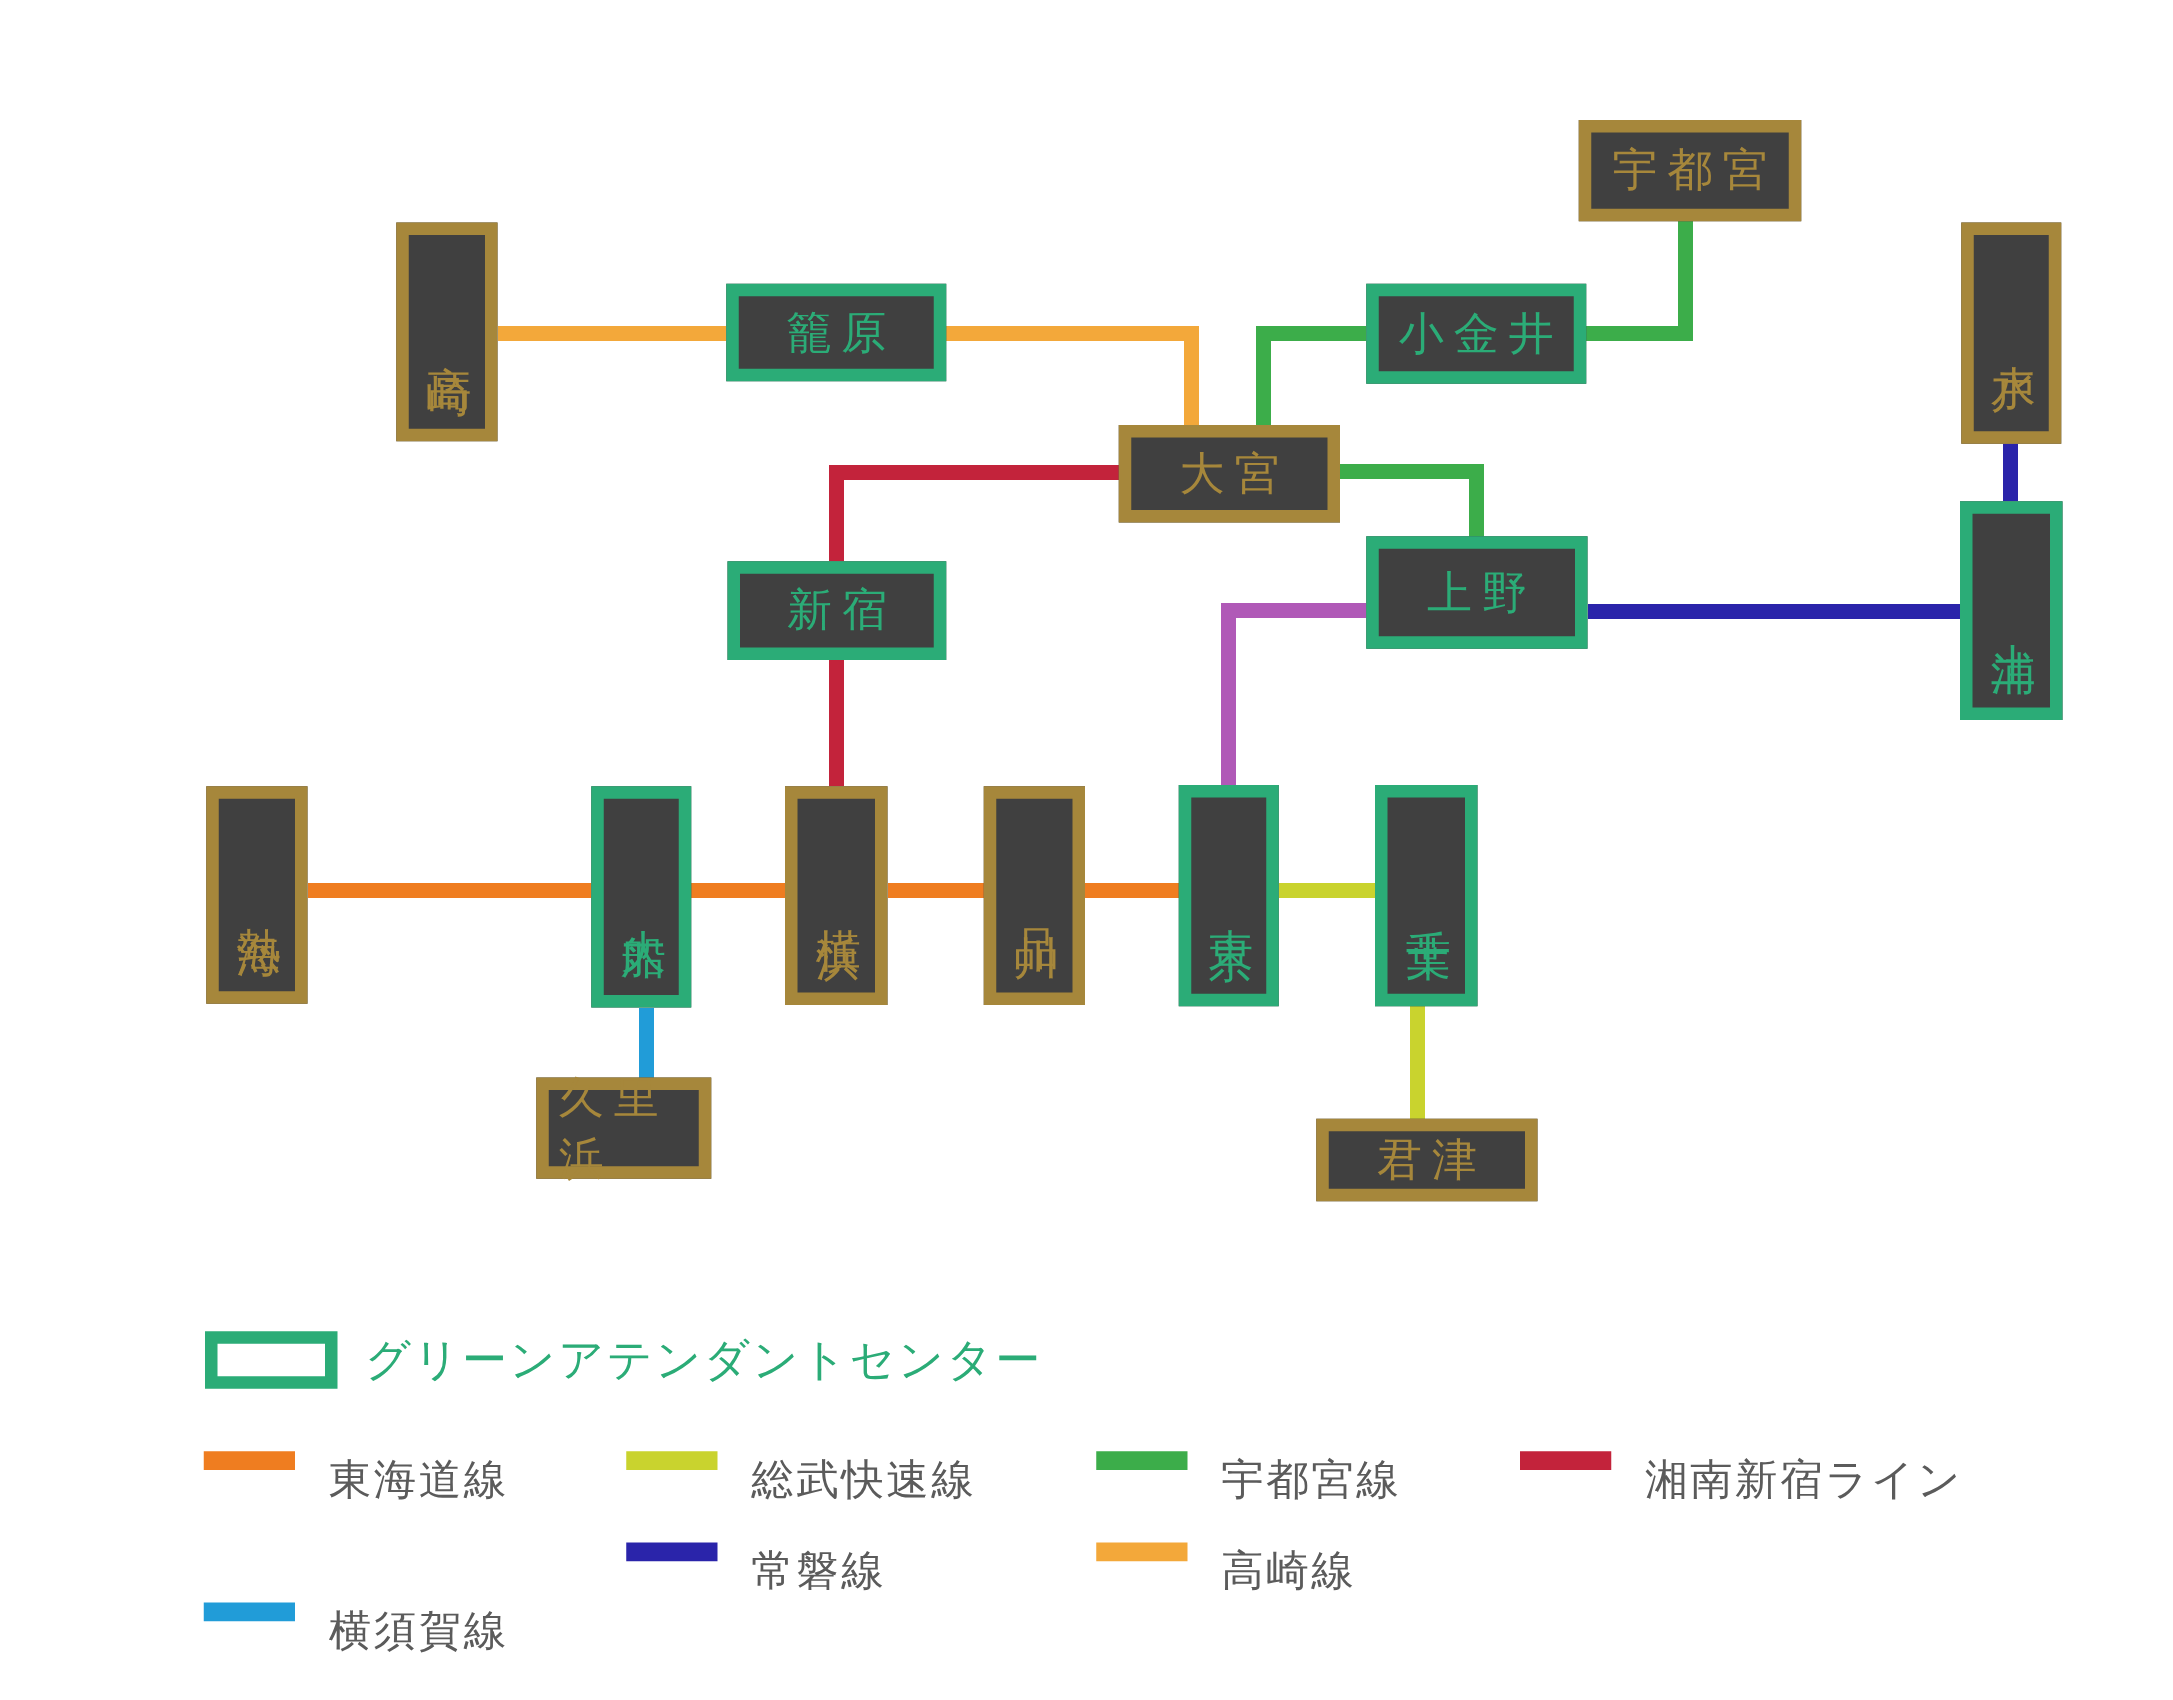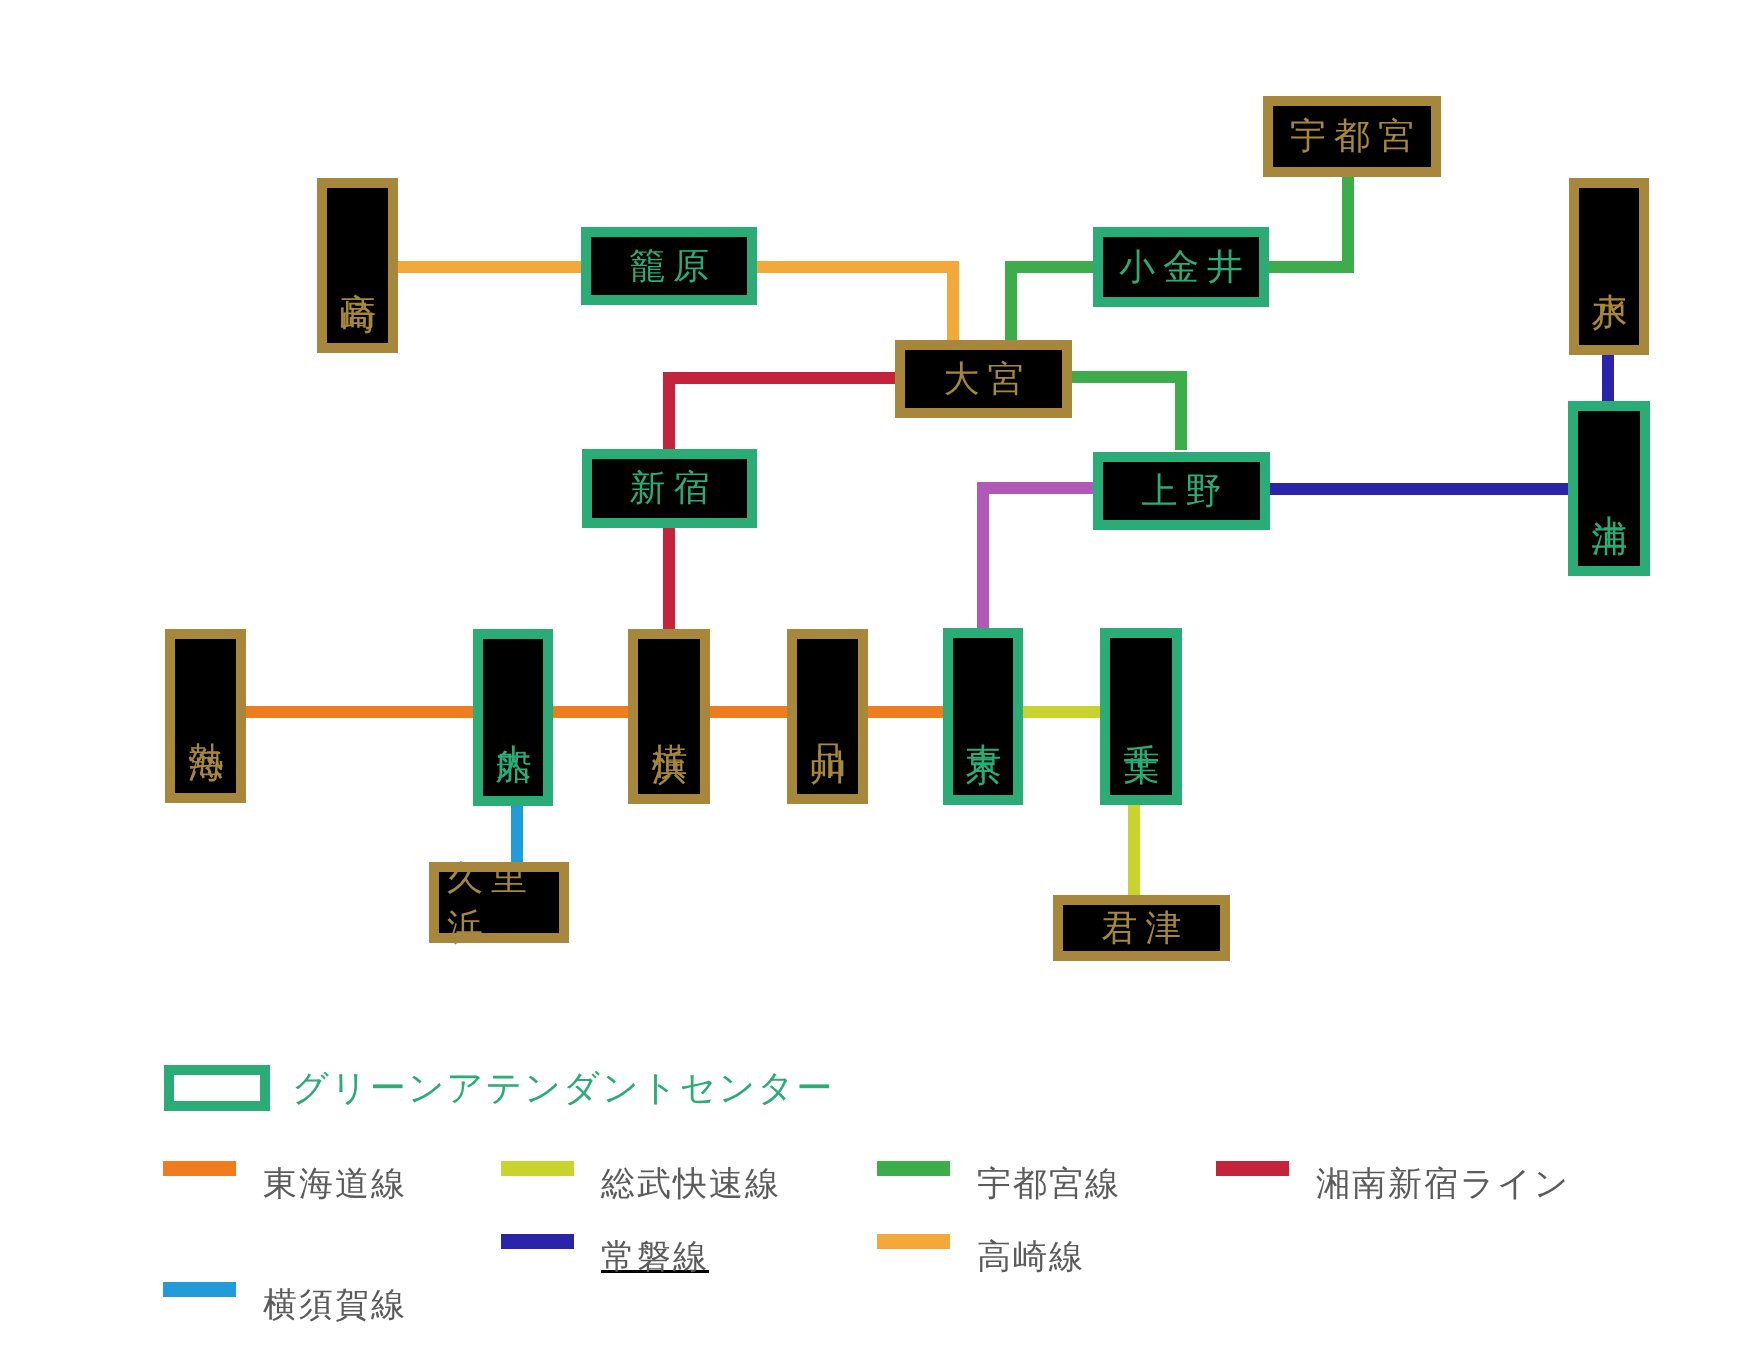--- a/index.html
+++ b/index.html
@@ -1,19 +1,19 @@
 <!DOCTYPE html>
 <html style="--attendant: #2BAC77; --station: #A6873B; --legend-text: #5B5B5B; --bg: #ffffff;"><head>
 <meta charset="utf-8">
 <style>
   html,body{margin:0;padding:0;background:#ffffff;}
   #page{position:relative;width:1738px;height:1360px;background:var(--bg,#fff);overflow:hidden;
         font-family:"DejaVu Sans","Liberation Sans",sans-serif;}
   #edges-svg{position:absolute;left:0;top:0;width:1738px;height:1360px;}
-  .station{position:absolute;box-sizing:border-box;border:10px solid;background:#000000;
+  .station{position:absolute;box-sizing:border-box;border:10px solid;background:#404040;
            display:flex;align-items:center;justify-content:center;font-size:36px;font-weight:500;}
   .station.normal{border-color:var(--station);color:var(--station);}
   .station.attendant{border-color:var(--attendant);color:var(--attendant);}
   .station.horizontal{letter-spacing:8px;padding-left:8px;}
   .station.vertical{writing-mode:vertical-rl;text-orientation:upright;letter-spacing:6px;padding-top:6px;}
   #legend-attendant{position:absolute;display:flex;align-items:center;}
   #legend-attendant-box{box-sizing:border-box;border:10px solid var(--attendant);background:#fff;}
   #legend-attendant-label{color:var(--attendant);font-size:36px;letter-spacing:2px;margin-left:22px;white-space:nowrap;}
   .legend-item{position:absolute;height:50px;display:flex;align-items:flex-start;}
   .legend-swatch{display:inline-block;flex:none;}
@@ -44,21 +44,21 @@
         <polyline points="517,806 517,894" fill="none" stroke="#219CD8" stroke-width="12"></polyline>
       </svg>
 
   <div class="station normal horizontal" style="left: 1263px; top: 96px; width: 178px; height: 81px; border-width: 10px;">宇都宮</div>
       <div class="station normal vertical" style="left: 317px; top: 178px; width: 81px; height: 175px; border-width: 10px;">高崎</div>
       <div class="station normal vertical" style="left: 1569px; top: 178px; width: 80px; height: 177px; border-width: 10px;">水戸</div>
       <div class="station attendant horizontal" style="left: 581px; top: 227px; width: 176px; height: 78px; border-width: 10px;">籠原</div>
       <div class="station attendant horizontal" style="left: 1093px; top: 227px; width: 176px; height: 80px; border-width: 10px;">小金井</div>
       <div class="station normal horizontal" style="left: 895px; top: 340px; width: 177px; height: 78px; border-width: 10px;">大宮</div>
       <div class="station attendant horizontal" style="left: 582px; top: 449px; width: 175px; height: 79px; border-width: 10px;">新宿</div>
-      <div class="station attendant horizontal" style="left: 1093px; top: 452px; width: 177px; height: 78px; border-width: 10px;">上野</div>
+      <div class="station attendant horizontal" style="left: 1093px; top: 429px; width: 177px; height: 90px; border-width: 10px;">上野</div>
       <div class="station attendant vertical" style="left: 1568px; top: 401px; width: 82px; height: 175px; border-width: 10px;">土浦</div>
       <div class="station normal vertical" style="left: 165px; top: 629px; width: 81px; height: 174px; border-width: 10px;">熱海</div>
       <div class="station attendant vertical" style="left: 473px; top: 629px; width: 80px; height: 177px; border-width: 10px;">大船</div>
       <div class="station normal vertical" style="left: 628px; top: 629px; width: 82px; height: 175px; border-width: 10px;">横浜</div>
       <div class="station normal vertical" style="left: 787px; top: 629px; width: 81px; height: 175px; border-width: 10px;">品川</div>
       <div class="station attendant vertical" style="left: 943px; top: 628px; width: 80px; height: 177px; border-width: 10px;">東京</div>
       <div class="station attendant vertical" style="left: 1100px; top: 628px; width: 82px; height: 177px; border-width: 10px;">千葉</div>
       <div class="station normal horizontal" style="left: 429px; top: 862px; width: 140px; height: 81px; border-width: 10px;">久里浜</div>
       <div class="station normal horizontal" style="left: 1053px; top: 895px; width: 177px; height: 66px; border-width: 10px;">君津</div>
     </div>
@@ -80,21 +80,21 @@
       <span class="legend-label">宇都宮線</span>
     </div>
     <div class="legend-item" style="left: 1216px; top: 1160.5px;">
       <span class="legend-swatch" style="width: 73px; height: 15px; background: rgb(195, 35, 59); margin-right: 27px;"></span>
       <span class="legend-label">湘南新宿ライン</span>
     </div>
     <div class="legend-item" style="left: 163px; top: 1233.5px; margin-top: 48px;">
       <span class="legend-swatch" style="width: 73px; height: 15px; background: rgb(33, 156, 216); margin-right: 27px;"></span>
       <span class="legend-label">横須賀線</span>
     </div>
-    <div class="legend-item" style="left: 501px; top: 1233.5px; text-decoration: underline;">
+    <div class="legend-item" style="left: 501px; top: 1233.5px;">
       <span class="legend-swatch" style="width: 73px; height: 15px; background: rgb(42, 36, 170); margin-right: 27px;"></span>
       <span class="legend-label">常磐線</span>
     </div>
     <div class="legend-item" style="left: 877px; top: 1233.5px;">
       <span class="legend-swatch" style="width: 73px; height: 15px; background: rgb(243, 168, 58); margin-right: 27px;"></span>
       <span class="legend-label">高崎線</span>
     </div>
   </div>
 
 </body></html>

